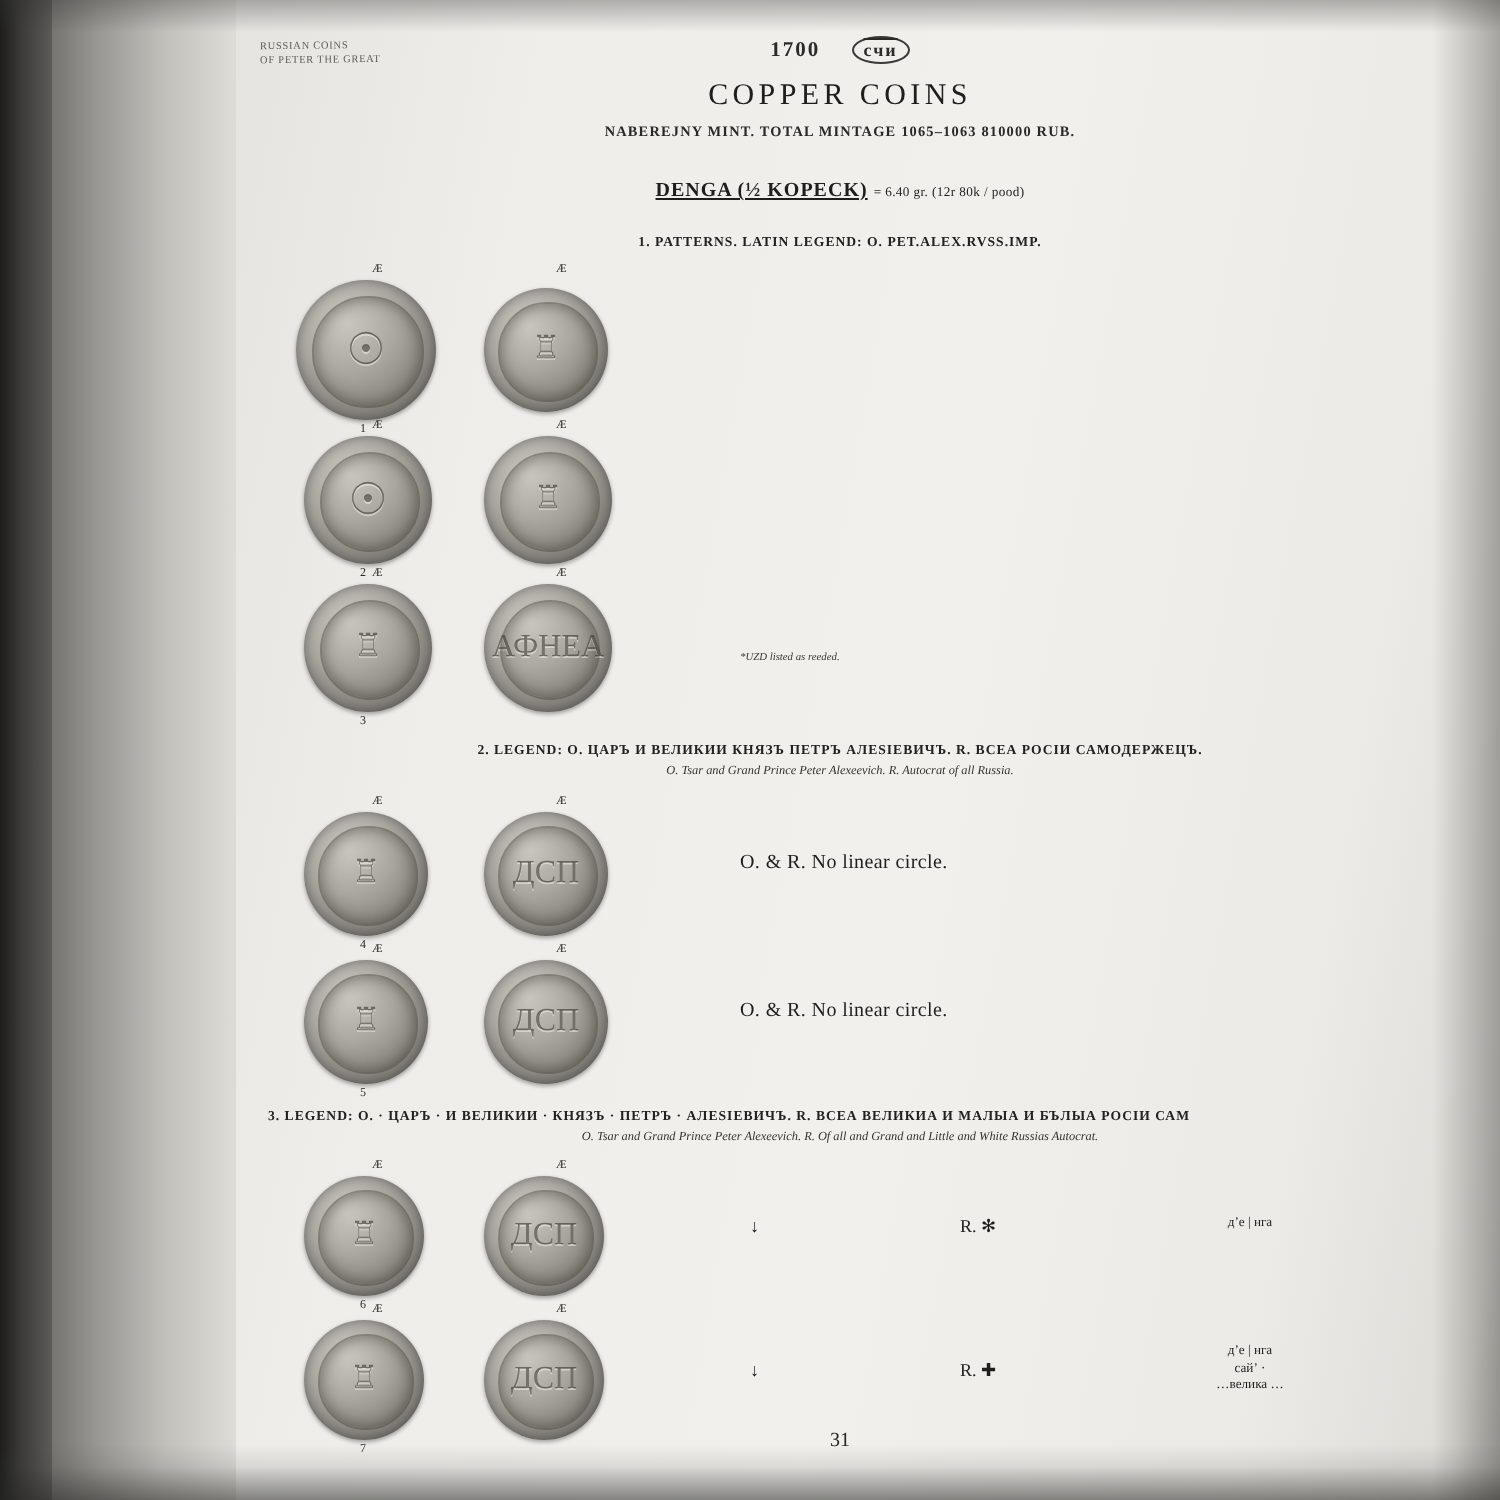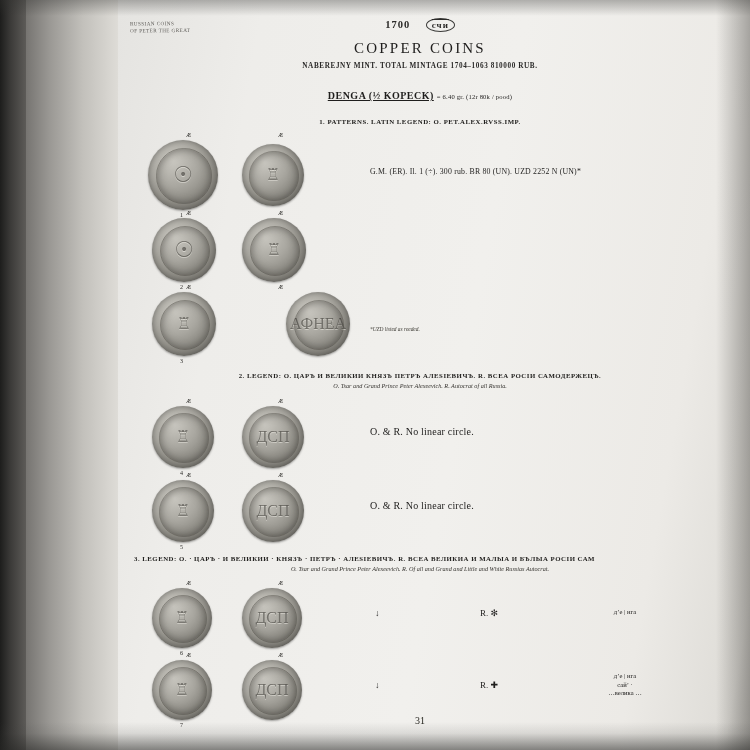--- a/index.html
+++ b/index.html
@@ -241,61 +241,60 @@
       <div>RUSSIAN COINS</div>
       <div>OF PETER THE GREAT</div>
     </div>
 
     <div class="head-center">
       <span>1700</span>
       <span class="circ ovl">счи</span>
     </div>
 
     <h1 class="title">COPPER COINS</h1>
-    <div class="subtitle">NABEREJNY MINT. TOTAL MINTAGE 1704–1063 810000 RUB.</div>
+    <div class="subtitle">NABEREJNY MINT. TOTAL MINTAGE 1065–1063 810000 RUB.</div>
 
     <div class="denga-line">
       <span class="u">DENGA (½ KOPECK)</span>
       <span class="small">= 6.40 gr. (12r 80k / pood)</span>
     </div>
 
     <div class="section-head" style="top:108px;">1. PATTERNS. LATIN LEGEND: O. PET.ALEX.RVSS.IMP.</div>
 
     <div class="row" style="top:122px; height:68px;">
       <span class="ae-mark" style="left:56px; top:0px;">Æ</span>
       <span class="ae-mark" style="left:148px; top:0px;">Æ</span>
       <div class="coin portrait" style="left:18px; top:8px; width:70px; height:70px;">
           <span class="motif">☉</span>
         </div>
       <div class="coin" style="left:112px; top:12px; width:62px; height:62px;">
           <span class="motif">♖</span>
         </div>
       <span class="num" style="left:50px; top:80px;">1</span>
-      <div class="desc" style="left:240px; top:34px; width:330px;">G.M. (ER). Il. 1 (÷). 300 rub. BR 80 (UN). UZD 2252 N (UN)*</div>
     </div>
 
     <div class="row" style="top:202px; height:68px;">
       <span class="ae-mark" style="left:56px; top:-2px;">Æ</span>
       <span class="ae-mark" style="left:148px; top:-2px;">Æ</span>
       <div class="coin portrait" style="left:22px; top:6px; width:64px; height:64px;">
           <span class="motif">☉</span>
         </div>
       <div class="coin" style="left:112px; top:6px; width:64px; height:64px;">
           <span class="motif">♖</span>
         </div>
       <span class="num" style="left:50px; top:72px;">2</span>
     </div>
 
     <div class="row" style="top:276px; height:68px;">
       <span class="ae-mark" style="left:56px; top:-2px;">Æ</span>
       <span class="ae-mark" style="left:148px; top:-2px;">Æ</span>
       <div class="coin" style="left:22px; top:6px; width:64px; height:64px;">
           <span class="motif">♖</span>
         </div>
-      <div class="coin" style="left:112px; top:6px; width:64px; height:64px;margin-left:44px;">
+      <div class="coin" style="left:112px; top:6px; width:64px; height:64px;">
           <span class="motif">АФНЕА</span>
         </div>
       <span class="num" style="left:50px; top:72px;">3</span>
       <div class="footnote" style="left:240px; top:40px; width:330px;">*UZD listed as reeded.</div>
     </div>
 
     <div class="section-head" style="top:362px;">2. LEGEND: O. ЦАРЪ И ВЕЛИКИИ КНЯЗЪ ПЕТРЪ АЛЕЅІЕВИЧЪ. R. ВСЕА РОСІИ САМОДЕРЖЕЦЪ.</div>
     <div class="section-sub" style="top:372px;">O. Tsar and Grand Prince Peter Alexeevich. R. Autocrat of all Russia.</div>
 
     <div class="row" style="top:388px; height:66px;">

